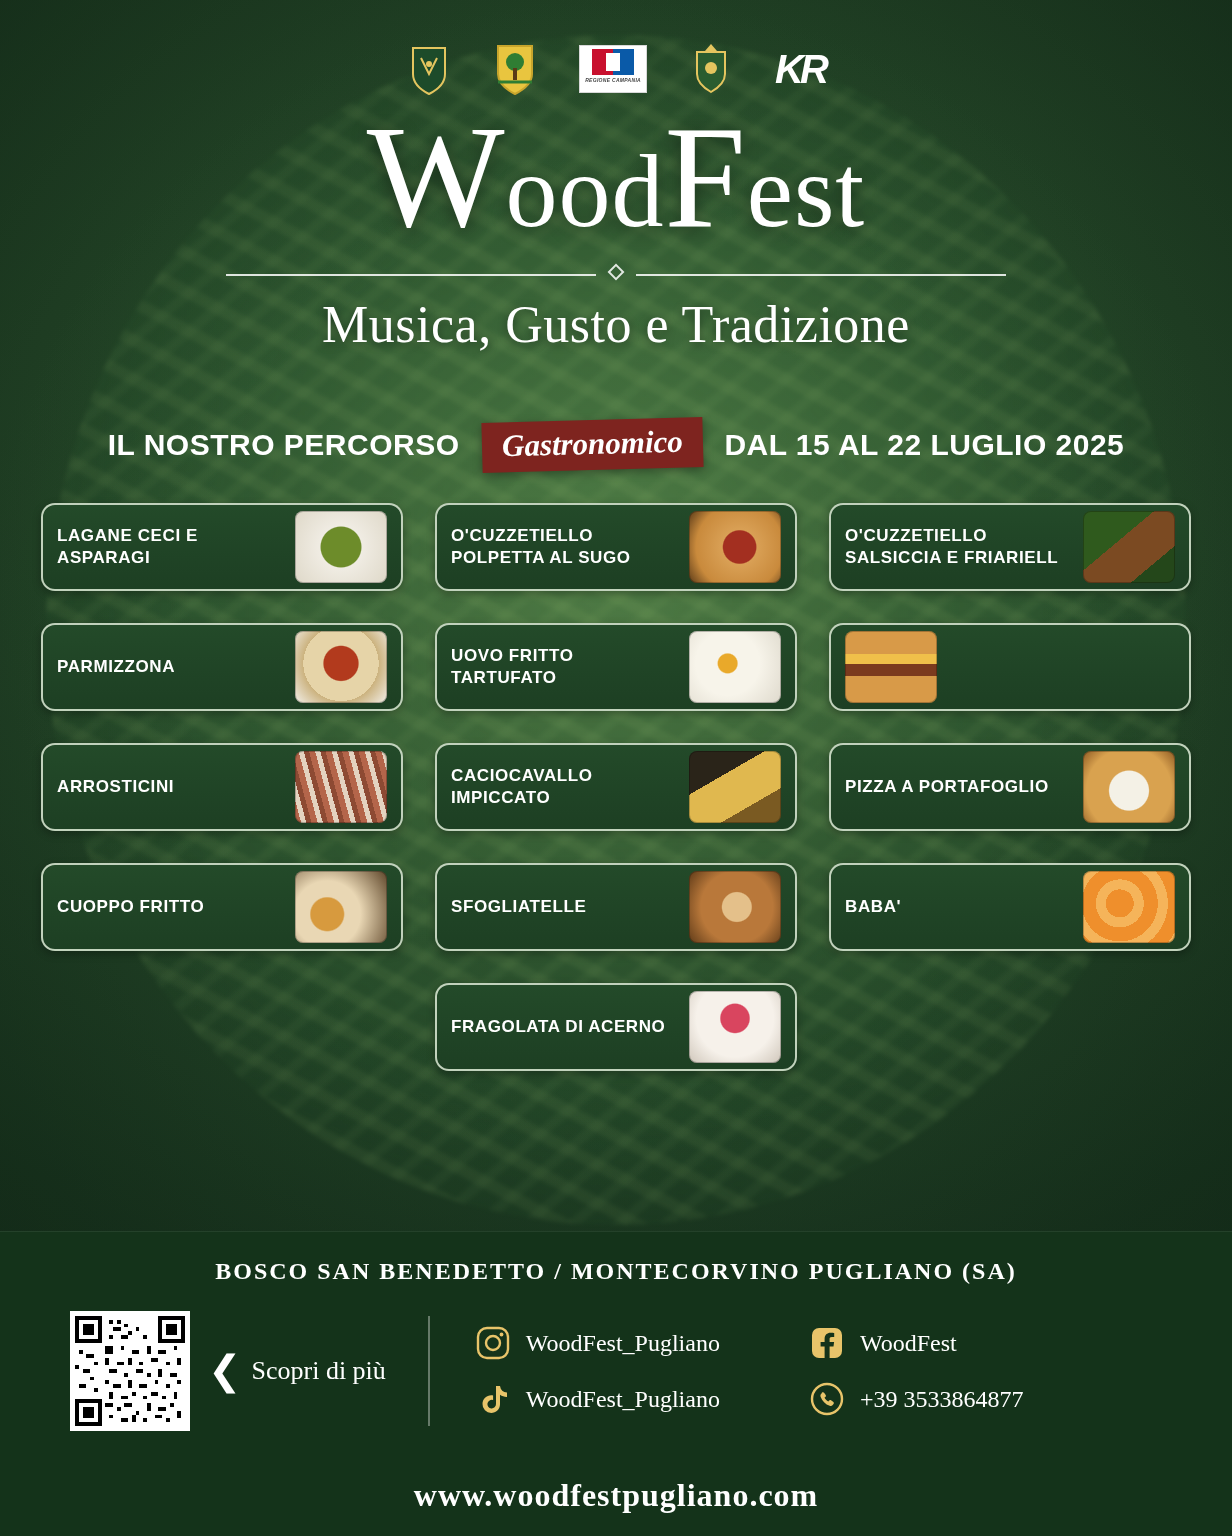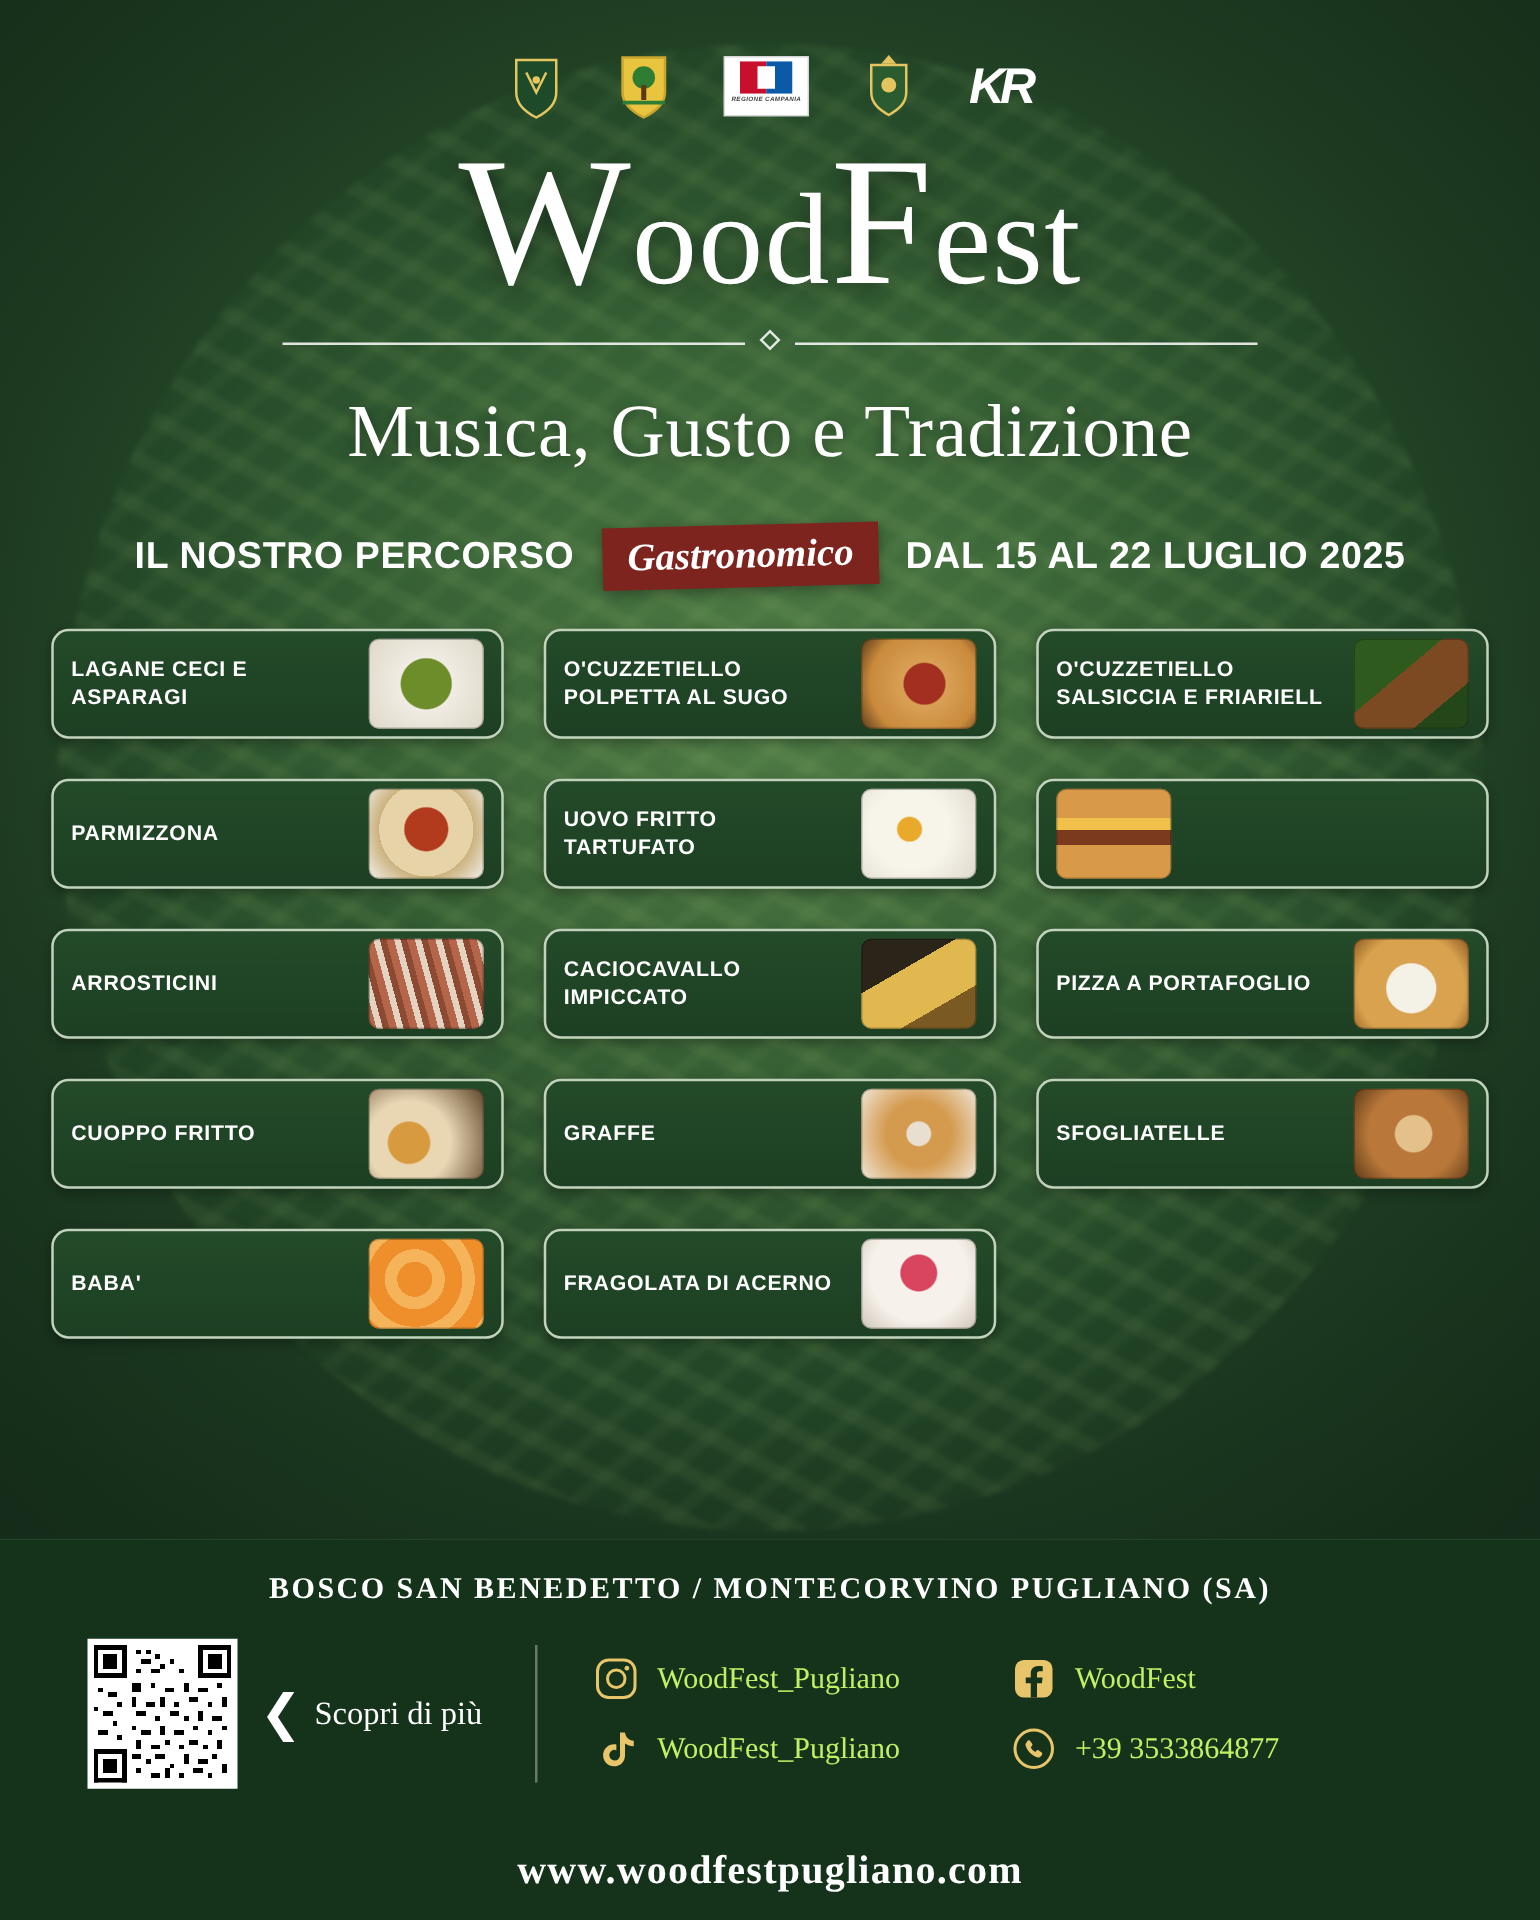--- a/index.html
+++ b/index.html
@@ -77,23 +77,23 @@
   .rule:before, .rule:after {
     content: ""; position: absolute; top: 9px; height: 2px; background: rgba(255,255,255,.85);
   }
   .rule:before { left: 0; width: 370px; }
   .rule:after { right: 0; width: 370px; }
   .rule span {
     position: absolute; left: 50%; top: 1px; transform: translateX(-50%) rotate(45deg);
     width: 12px; height: 12px; border: 2px solid rgba(255,255,255,.85);
   }
   .subtitle {
-    margin-top: 28px;
+    margin-top: 12px;
     font-family: "Liberation Serif", serif;
-    font-size: 60px; color: #ffffff; letter-spacing: .5px;
+    font-size: 52px; color: #ffffff; letter-spacing: .5px;
     text-shadow: 0 2px 10px rgba(0,0,0,.4);
   }
 
   
   .headline {
     position: absolute; top: 420px; left: 0; right: 0;
     display: flex; align-items: center; justify-content: center; gap: 22px;
     z-index: 5;
   }
   .headline .txt {
@@ -177,21 +177,21 @@
   .qr svg { display: block; }
   .scopri {
     display: flex; align-items: center; gap: 10px;
     margin-left: 18px;
     color: #ffffff; font-family: "Liberation Serif", serif; font-size: 26px;
   }
   .chev { font-size: 40px; line-height: 1; color: #ffffff; }
   .divider { width: 2px; height: 110px; background: rgba(255,255,255,.35); margin-left: 42px; }
   .socials { display: flex; flex-direction: column; gap: 22px; margin-left: 46px; }
   .social-row { display: flex; align-items: center; gap: 16px; }
-  .social-row .nm { color: #bef264; font-family: "Liberation Serif", serif; font-size: 24px; }
+  .social-row .nm { color: #ffffff; font-family: "Liberation Serif", serif; font-size: 24px; }
   .ic { width: 34px; height: 34px; flex: none; }
   .socials2 { display: flex; flex-direction: column; gap: 22px; margin-left: 90px; }
   .website {
     position: absolute; bottom: 22px; left: 0; right: 0; text-align: center;
     color: #ffffff; font-family: "Liberation Serif", serif; font-weight: bold;
     font-size: 32px; letter-spacing: 1px;
   }
 </style>
 </head>
 <body>
@@ -289,24 +289,20 @@
 
     <div class="card">
       <div class="label">PIZZA A PORTAFOGLIO</div>
       <div class="thumb" style="background:radial-gradient(circle at 50% 55%, #f4f1e6 0 32%, #d9a24f 34% 70%, #8d5a23 100%)"></div>
     </div>
     <div class="card">
       <div class="label">CUOPPO FRITTO</div>
       <div class="thumb" style="background:radial-gradient(circle at 35% 60%, #d79a3e 0 22%, #e9d7b4 24% 45%, #5c4428 100%)"></div>
     </div>
 
-    <div class="card">
-      <div class="label">GRAFFE</div>
-      <div class="thumb" style="background:radial-gradient(circle at 50% 50%, #e9dfd0 0 16%, #d49a4e 18% 44%, #efe6d6 100%)"></div>
-    </div>
     <div class="card">
       <div class="label">SFOGLIATELLE</div>
       <div class="thumb" style="background:radial-gradient(circle at 52% 50%, #e4c08a 0 24%, #b9783a 26% 60%, #5e3a18 100%)"></div>
     </div>
     <div class="card">
       <div class="label">BABA'</div>
       <div class="thumb" style="background:repeating-radial-gradient(circle at 40% 45%, #ef8f2c 0 14px, #f5b45a 14px 24px)"></div>
     </div>
 
     <div class="card center-card">

